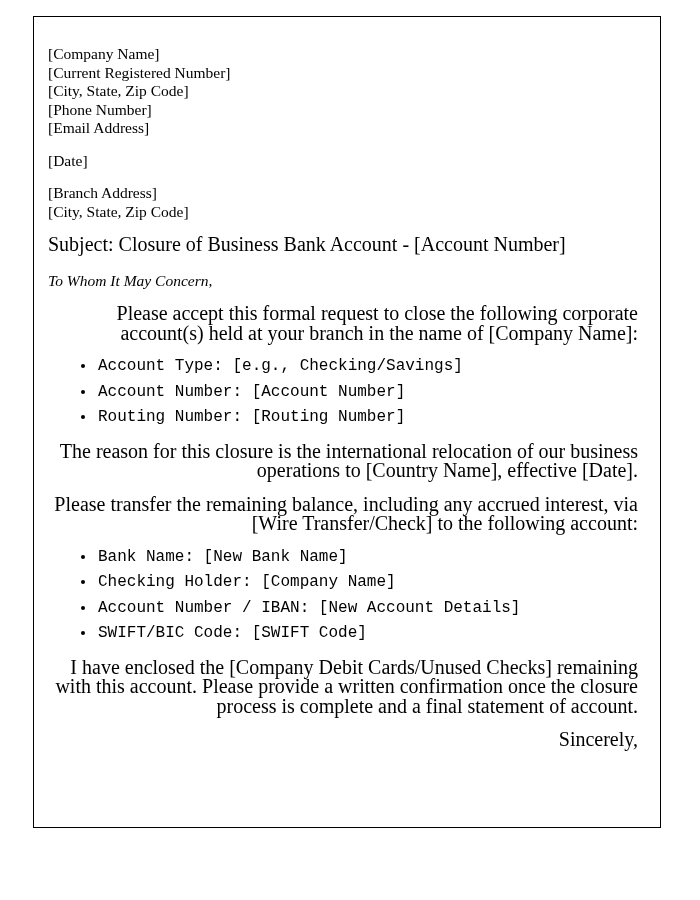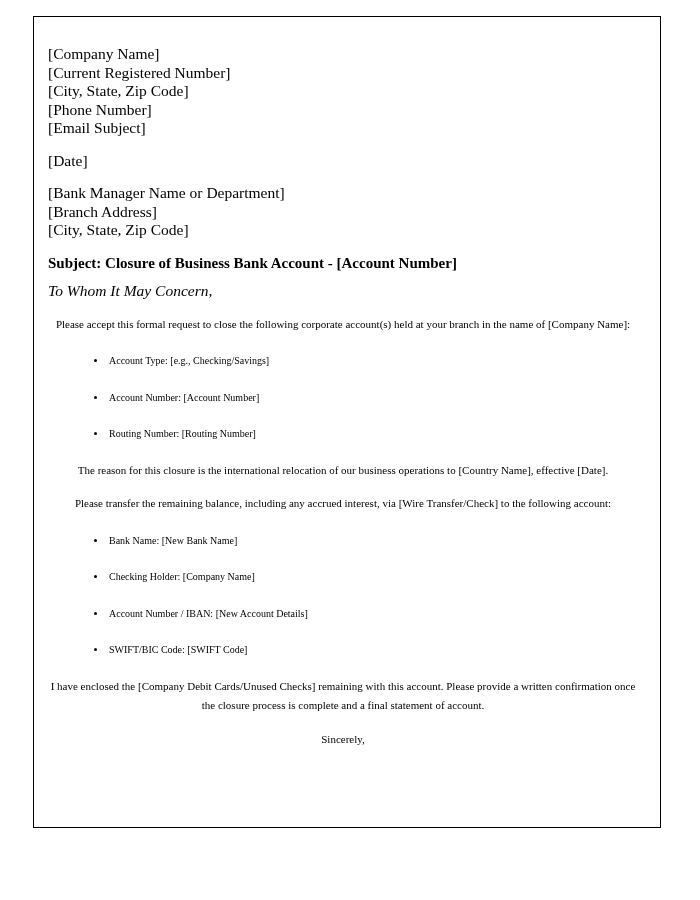--- a/index.html
+++ b/index.html
@@ -32,69 +32,69 @@
   }
   .block {
     margin: 0 0 14px 0;
   }
   .line {
     font-size: 15.5px;
     line-height: 18.5px;
     white-space: pre-wrap;
   }
   .para {
-    font-size: 11px;
+    font-size: 20px;
     line-height: 19.5px;
     margin: 0 0 14px 0;
-    text-align: center;
+    text-align: right;
   }
   .subject {
-    font-size: 15px;
+    font-size: 20px;
     line-height: 19.5px;
-    margin: 0 0 8px 0;
-    font-weight: bold;
+    margin: 0 0 16px 0;
+    font-weight: normal;
   }
   .salutation {
     font-size: 15.5px;
     line-height: 19.5px;
     margin: 0 0 14px 0;
     font-style: italic;
   }
   ul.bullets {
     margin: 0 0 14px 0;
     padding-left: 42px;
     list-style-type: disc;
   }
   ul.bullets li {
-    font-size: 10px;
+    font-size: 16px;
     line-height: 19.5px;
-    margin: 17px;
+    margin: 6px;
     padding-left: 2px;
+    font-family: Liberation Mono, monospace;
   }
 </style>
 </head>
 <body>
 
 <div class="page">
   <div class="page-inner">
 
     <div class="block">
       <div class="line">[Company Name]</div>
       <div class="line">[Current Registered Number]</div>
       <div class="line">[City, State, Zip Code]</div>
       <div class="line">[Phone Number]</div>
-      <div class="line">[Email Subject]</div>
+      <div class="line">[Email Address]</div>
     </div>
 
     <div class="block">
       <div class="line">[Date]</div>
     </div>
 
     <div class="block">
-      <div class="line">[Bank Manager Name or Department]</div>
       <div class="line">[Branch Address]</div>
       <div class="line">[City, State, Zip Code]</div>
     </div>
 
     <div class="subject">Subject: Closure of Business Bank Account - [Account Number]</div>
 
     <div class="salutation">To Whom It May Concern,</div>
 
     <div class="para">Please accept this formal request to close the following corporate account(s) held at your branch in the name of [Company Name]:</div>
 

